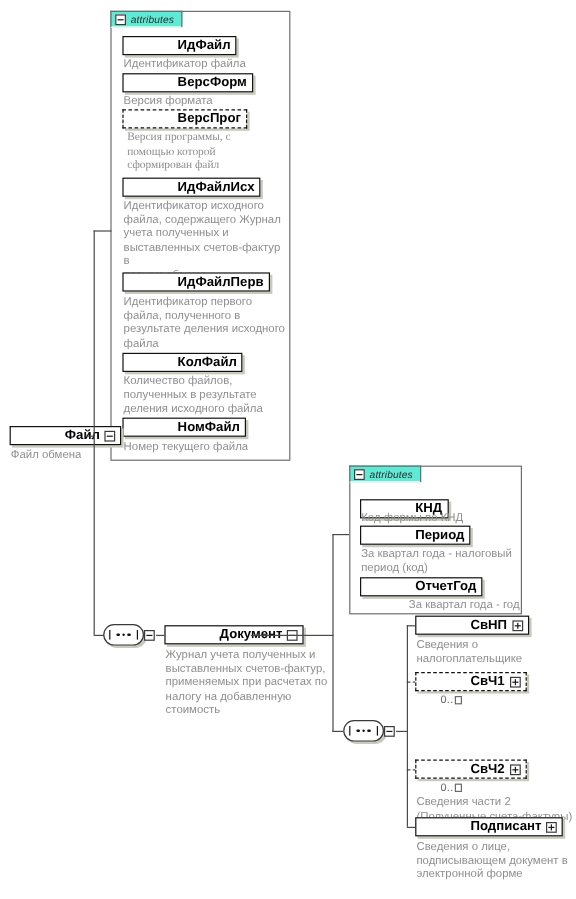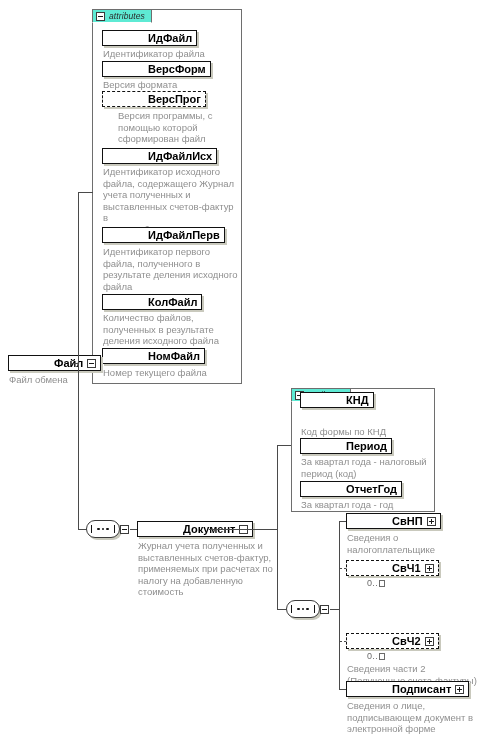--- a/index.html
+++ b/index.html
@@ -206,21 +206,21 @@
   <div class="doc" style="left:103px; top:48px; width:134px;">Идентификатор файла</div>
 
   <div class="node" style="left:102px; top:61px;">
     <span class="node-label">ВерсФорм</span>
   </div>
   <div class="doc" style="left:103px; top:79px; width:134px;">Версия формата</div>
 
   <div class="node optional" style="left:102px; top:91px;">
     <span class="node-label">ВерсПрог</span>
   </div>
-  <div class="doc" style="left:118px; top:110px; width:134px;">Версия программы, с
+  <div class="doc" style="left:106px; top:110px; width:134px;font-family:Liberation Serif, serif;">Версия программы, с
 помощью которой
 сформирован файл</div>
 
   <div class="node" style="left:102px; top:148px;">
     <span class="node-label">ИдФайлИсх</span>
   </div>
   <div class="doc" style="left:103px; top:166px; width:136px;">Идентификатор исходного
 файла, содержащего Журнал
 учета полученных и
 выставленных счетов-фактур в
@@ -287,35 +287,35 @@
   <div class="line-h" style="left:277px; top:445px; width:15px;"></div>
   <div class="line-h" style="left:277px; top:609px; width:9px;"></div>
 
   <div class="attr-box" style="left:291px; top:388px; width:144px; height:124px;">
     <div class="attr-tab">
       <span class="expander"></span>
       <span class="attr-tab-label">attributes</span>
     </div>
   </div>
 
-  <div class="node" style="left:300px; top:392px;">
+  <div class="node" style="left:300px; top:416px;">
     <span class="node-label">КНД</span>
   </div>
   <div class="doc" style="left:301px; top:426px; width:130px;">Код формы по КНД</div>
 
   <div class="node" style="left:300px; top:438px;">
     <span class="node-label">Период</span>
   </div>
   <div class="doc" style="left:301px; top:456px; width:132px;">За квартал года - налоговый
 период (код)</div>
 
   <div class="node" style="left:300px; top:481px;">
     <span class="node-label">ОтчетГод</span>
   </div>
-  <div class="doc" style="left:301px; top:499px; width:132px;">За квартал года - год</div>
+  <div class="doc" style="left:301px; top:499px; width:132px;text-align:right;">За квартал года - год</div>
 
   <div class="seq-wrap" style="left:286px; top:600px;">
     <div class="seq">
       <span class="bar-l"></span>
       <span class="dot"></span>
       <span class="dot"></span>
       <span class="dot"></span>
       <span class="bar-r"></span>
     </div>
     <span class="expander seq-exp"></span>

